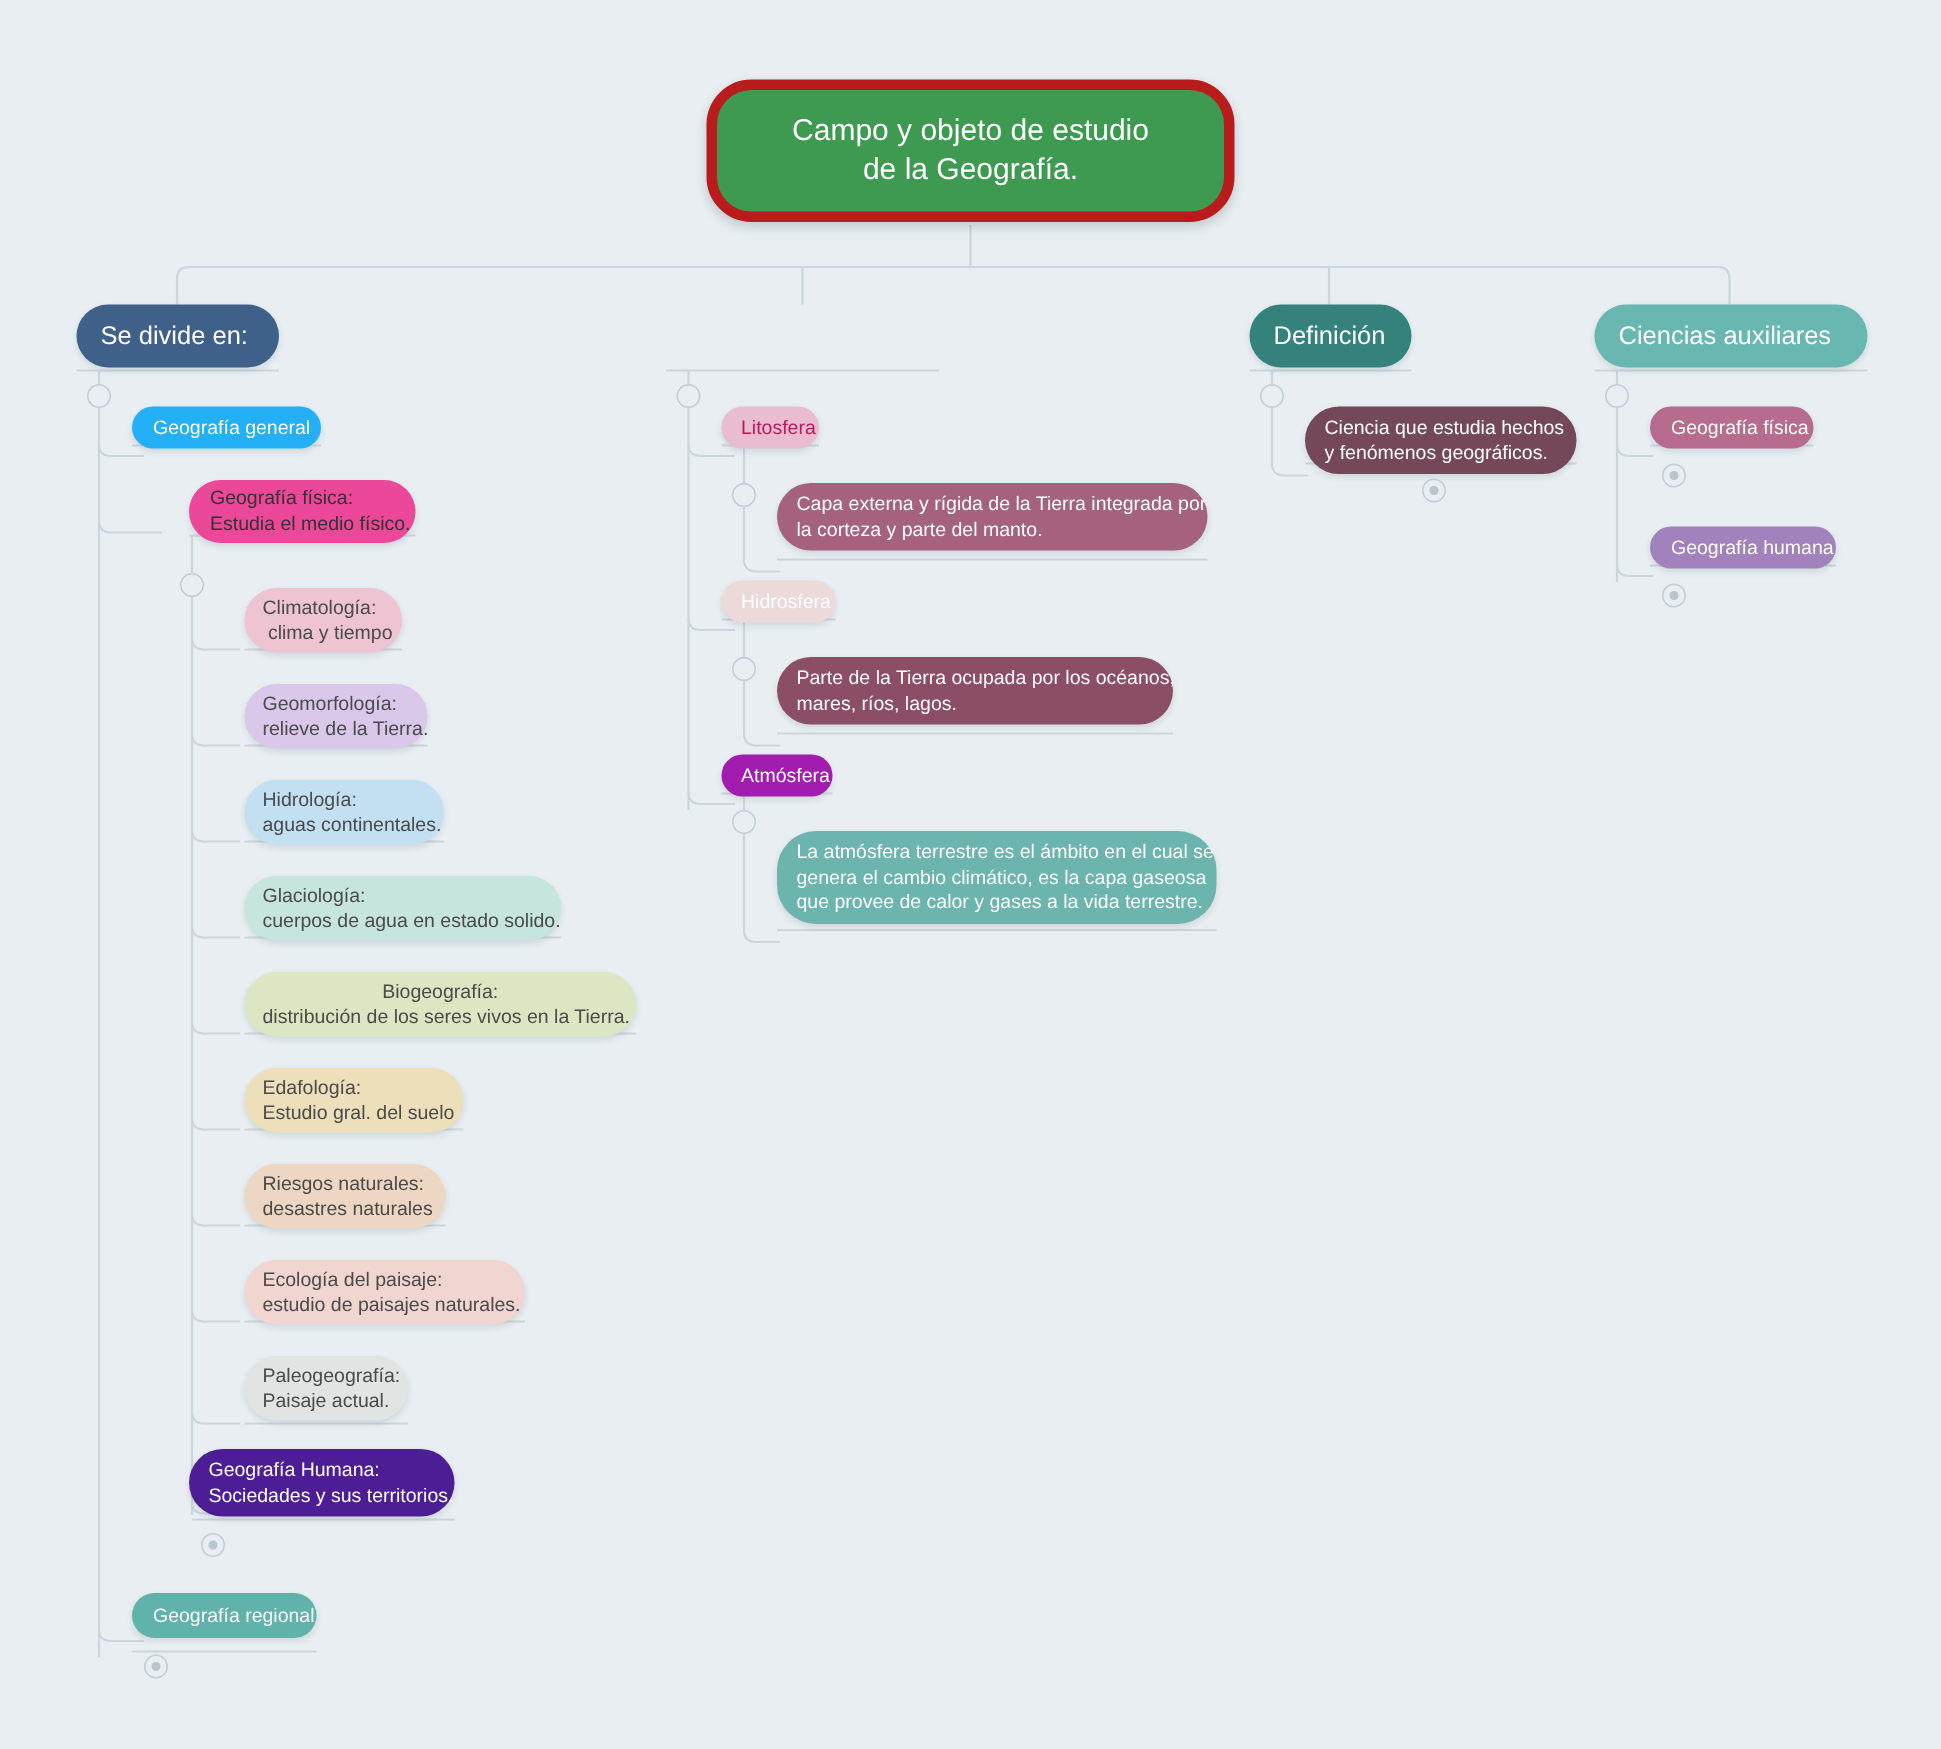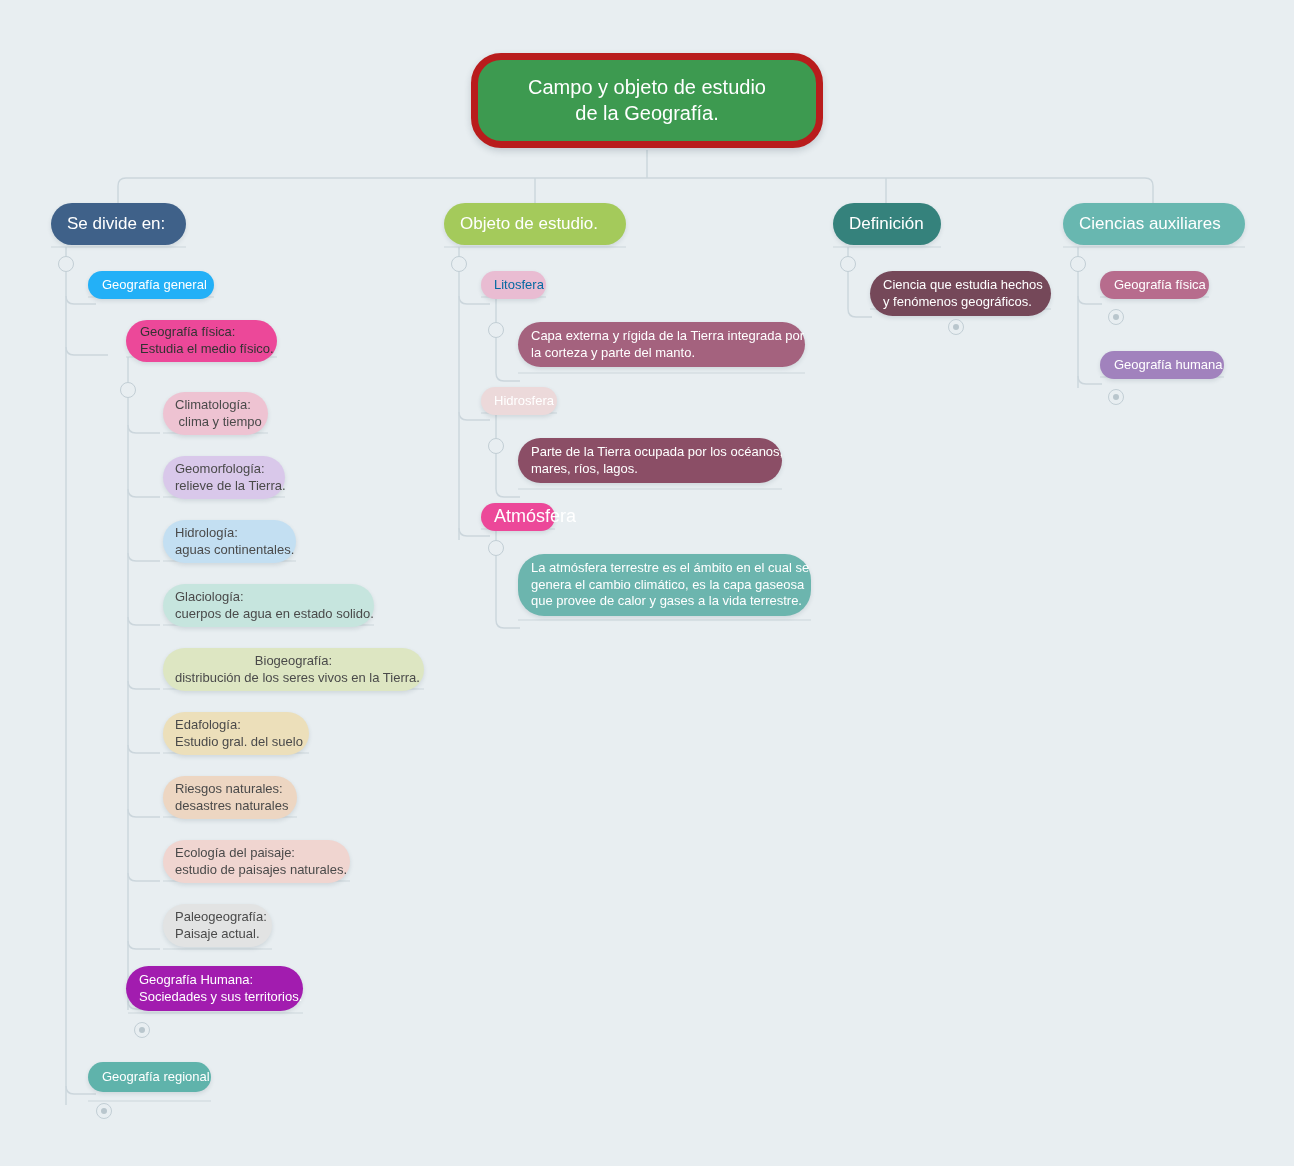--- a/index.html
+++ b/index.html
@@ -153,23 +153,20 @@
 
   <div class="node n-root" style="left:471px; top:53px; width:352px; height:95px; font-size:20px; padding:0 22px; background:#3d9a50; color:#ffffff;">
     <span class="txt">Campo y objeto de estudio
 de la Geografía.</span>
   </div>
 
   <div class="node lvl2" style="left:51px; top:203px; width:135px; height:42px; font-size:17px; padding:0 16px; background:#3f6189; color:#ffffff;">
     <span class="txt">Se divide en:</span>
   </div>
 
-  <div class="node lvl2" style="left:444px; top:203px; width:182px; height:42px; font-size:17px; padding:0 16px; background:#a4ca5b; color:#ffffff;">
-    <span class="txt">Objeto de estudio.</span>
-  </div>
 
   <div class="node lvl2" style="left:833px; top:203px; width:108px; height:42px; font-size:17px; padding:0 16px; background:#35827c; color:#ffffff;">
     <span class="txt">Definición</span>
   </div>
 
   <div class="node lvl2" style="left:1063px; top:203px; width:182px; height:42px; font-size:17px; padding:0 16px; background:#68b7b0; color:#ffffff;justify-content:flex-end;">
     <span class="txt">Ciencias auxiliares</span>
   </div>
 
   <div class="node" style="left:88px; top:271px; width:126px; height:28px; font-size:13px; padding:0 14px; background:#23b0f7; color:#ffffff;">
@@ -219,48 +216,48 @@
   <div class="node" style="left:163px; top:840px; width:187px; height:43px; font-size:13px; padding:0 12px; background:#f0d5d0; color:#4a4a4a;">
     <span class="txt">Ecología del paisaje:
 estudio de paisajes naturales.</span>
   </div>
 
   <div class="node" style="left:163px; top:904px; width:109px; height:43px; font-size:13px; padding:0 12px; background:#e2e3e3; color:#4a4a4a;">
     <span class="txt">Paleogeografía:
 Paisaje actual.</span>
   </div>
 
-  <div class="node" style="left:126px; top:966px; width:177px; height:45px; font-size:13px; padding:0 13px; background:#a21caf; color:#ffffff;">
+  <div class="node" style="left:126px; top:966px; width:177px; height:45px; font-size:13px; padding:0 13px; background:#4c1d95; color:#ffffff;">
     <span class="txt">Geografía Humana:
 Sociedades y sus territorios.</span>
   </div>
 
   <div class="node" style="left:88px; top:1062px; width:123px; height:30px; font-size:13px; padding:0 14px; background:#5fb3ab; color:#ffffff;">
     <span class="txt">Geografía regional</span>
   </div>
 
-  <div class="node" style="left:481px; top:271px; width:65px; height:28px; font-size:13px; padding:0 13px; background:#e9bcd2; color:#0369a1;">
+  <div class="node" style="left:481px; top:271px; width:65px; height:28px; font-size:13px; padding:0 13px; background:#e9bcd2; color:#be185d;">
     <span class="txt">Litosfera</span>
   </div>
 
   <div class="node" style="left:518px; top:322px; width:287px; height:45px; font-size:13px; padding:0 13px; background:#a4627e; color:#ffffff;">
     <span class="txt">Capa externa y rígida de la Tierra integrada por
 la corteza y parte del manto.</span>
   </div>
 
   <div class="node" style="left:481px; top:387px; width:76px; height:28px; font-size:13px; padding:0 13px; background:#ecd9da; color:#ffffff;">
     <span class="txt">Hidrosfera</span>
   </div>
 
   <div class="node" style="left:518px; top:438px; width:264px; height:45px; font-size:13px; padding:0 13px; background:#8b4e66; color:#ffffff;">
     <span class="txt">Parte de la Tierra ocupada por los océanos,
 mares, ríos, lagos.</span>
   </div>
 
-  <div class="node" style="left:481px; top:503px; width:74px; height:28px; font-size:18px; padding:0 13px; background:#ec4899; color:#ffffff;">
+  <div class="node" style="left:481px; top:503px; width:74px; height:28px; font-size:13px; padding:0 13px; background:#a21caf; color:#ffffff;">
     <span class="txt">Atmósfera</span>
   </div>
 
   <div class="node" style="left:518px; top:554px; width:293px; height:62px; font-size:13px; padding:0 13px; background:#6cb5ae; color:#ffffff; border-radius:26px;">
     <span class="txt">La atmósfera terrestre es el ámbito en el cual se
 genera el cambio climático, es la capa gaseosa
 que provee de calor y gases a la vida terrestre.</span>
   </div>
 
   <div class="node" style="left:870px; top:271px; width:181px; height:45px; font-size:13px; padding:0 13px; background:#754859; color:#ffffff;">

